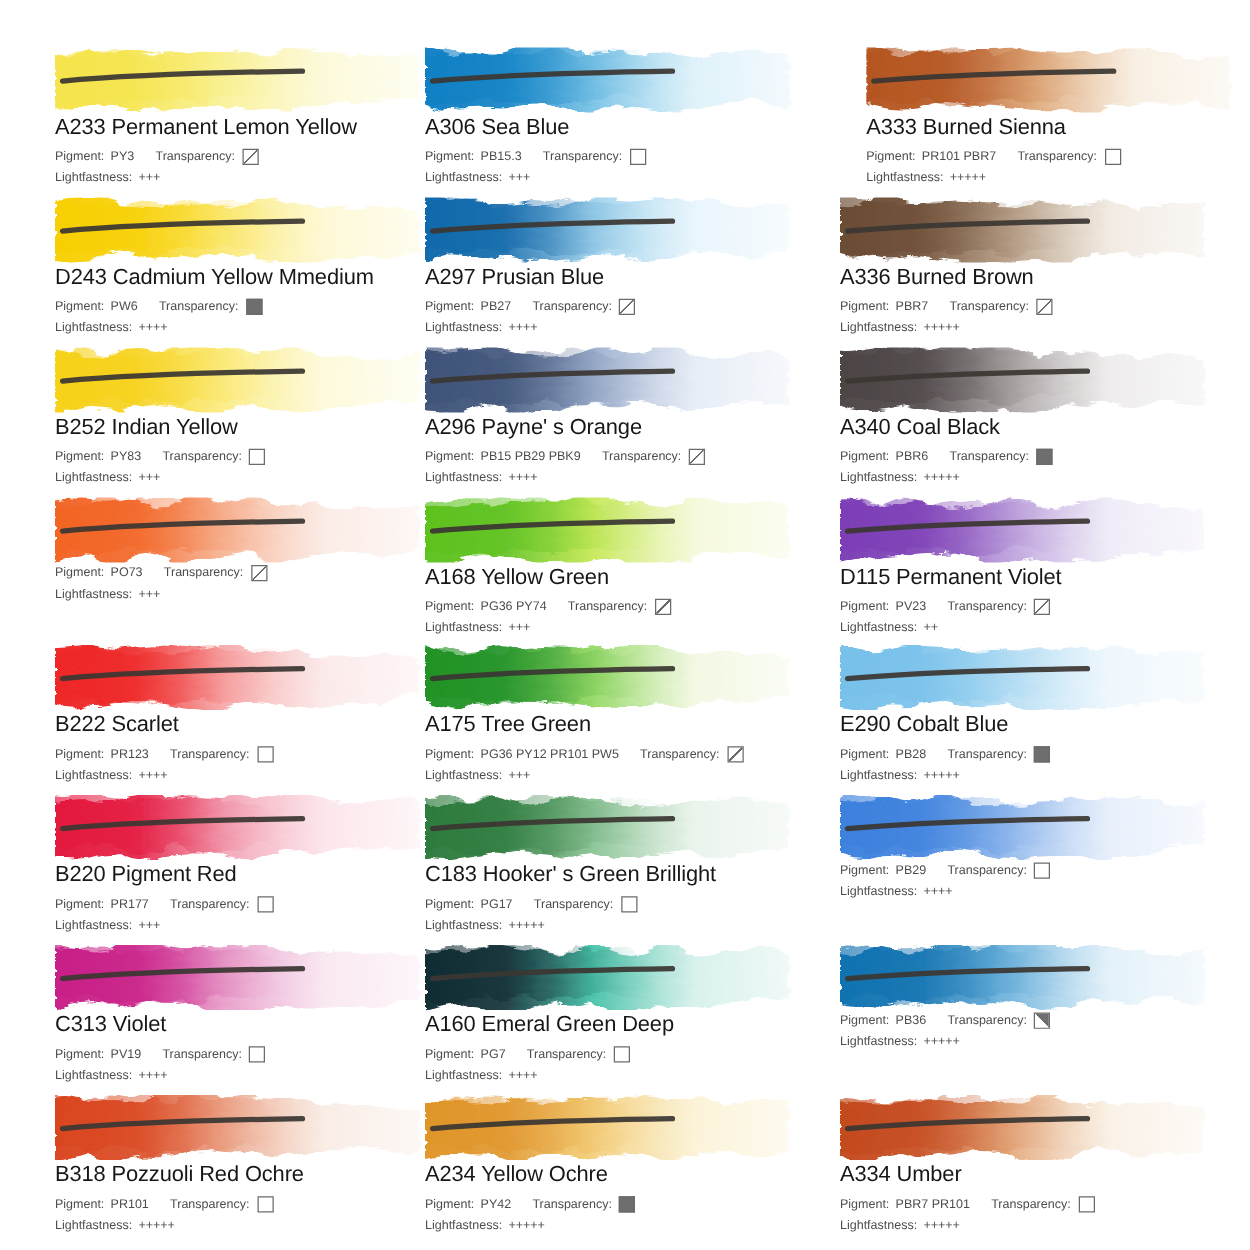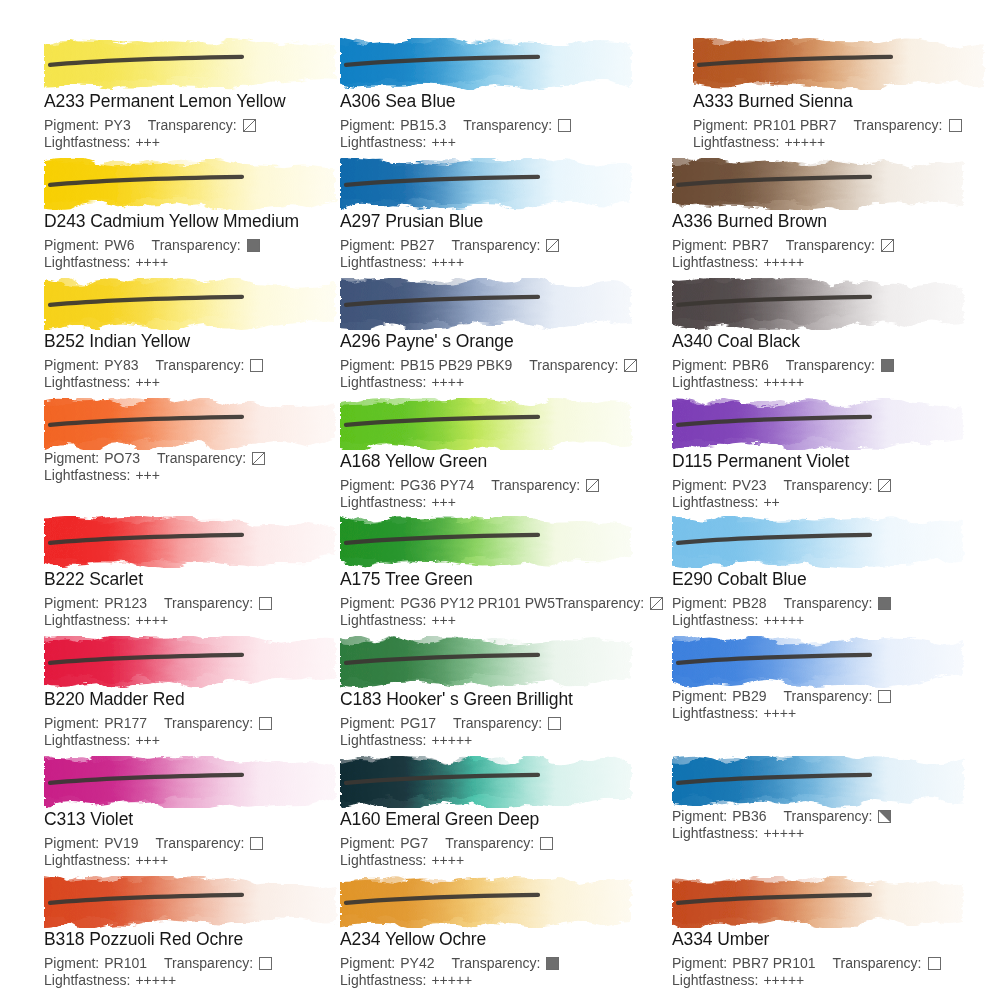--- a/index.html
+++ b/index.html
@@ -41,21 +41,21 @@
     font-size: 17.5px;
     font-weight: 400;
     letter-spacing: -0.1px;
     color: #171717;
     white-space: nowrap;
     line-height: 20px;
     margin-bottom: 7px;
   }
 
   .meta-line {
-    font-size: 14px;
+    font-size: 10px;
     color: #555555;
     white-space: nowrap;
     line-height: 15px;
     display: flex;
     align-items: center;
   }
   .meta-line.first { margin-bottom: 2px; }
 
   .meta-label { color: #4d4d4d; }
   .meta-val { color: #4d4d4d; margin-left: 5px; }
@@ -740,21 +740,21 @@
       <feDisplacementMap in="SourceGraphic" in2="n" scale="7" xChannelSelector="R" yChannelSelector="G"></feDisplacementMap>
     </filter>
   </defs>
   <g filter="url(#c15)">
     <path d="M 0.0 6.8 Q 13.2 3.2 26.5 3.3 Q 39.7 7.9 52.9 3.0 Q 66.1 -1.2 79.4 -1.5 Q 92.6 1.4 105.8 1.7 Q 119.0 3.4 132.3 2.5 Q 145.5 -1.6 158.7 3.1 Q 172.0 1.7 185.2 -1.0 Q 198.4 -1.0 211.6 1.2 Q 224.9 6.0 238.1 7.8 Q 251.3 5.5 264.5 3.3 Q 277.8 1.1 291.0 2.2 L 291.0 42.7 Q 277.8 42.1 264.5 41.2 Q 251.3 45.5 238.1 42.7 Q 224.9 42.7 211.6 46.8 Q 198.4 44.3 185.2 43.7 Q 172.0 45.4 158.7 52.1 Q 145.5 52.1 132.3 47.5 Q 119.0 44.1 105.8 46.7 Q 92.6 47.0 79.4 51.4 Q 66.1 55.3 52.9 46.3 Q 39.7 46.8 26.5 50.2 Q 13.2 51.7 0.0 49.0 Z" fill="url(#g15)"></path>
     <path d="M 0.0 -0.0 Q 8.5 2.0 16.9 -0.6 Q 25.4 -2.9 33.8 -0.5 Q 42.3 3.0 50.7 2.7 Q 59.2 6.3 67.6 2.1 Q 76.1 3.9 84.5 2.2 Q 93.0 5.4 101.5 -0.6 Q 109.9 -1.1 118.4 1.7 Q 126.8 -0.4 135.3 5.0 Q 143.7 1.7 152.2 6.5 Q 160.6 8.0 169.1 9.1 Q 177.5 11.3 186.0 8.6 L 186.0 42.9 Q 177.5 45.5 169.1 37.7 Q 160.6 35.8 152.2 44.8 Q 143.7 42.6 135.3 46.3 Q 126.8 42.7 118.4 47.3 Q 109.9 47.0 101.5 40.4 Q 93.0 36.8 84.5 46.3 Q 76.1 46.7 67.6 47.2 Q 59.2 46.8 50.7 42.2 Q 42.3 38.2 33.8 40.9 Q 25.4 37.3 16.9 41.3 Q 8.5 43.6 0.0 42.0 Z" fill="url(#f15)" opacity="0.85"></path>
   </g>
   <path d="M 6 26.9 Q 69.3 20.9 198.0 18.9" stroke="#3b3733" stroke-width="4.2" stroke-linecap="round" fill="none" opacity="0.93"></path>
 </svg>
       </div>
-      <div class="swatch-name">B220 Madder Red</div>
+      <div class="swatch-name">B220 Pigment Red</div>
       <div class="meta-line first">
         <span class="meta-label">Pigment:</span>
         <span class="meta-val">PR177</span>
         <span class="meta-gap"></span>
         <span class="meta-label">Transparency:</span>
         <span class="transp-box empty"></span>
       </div>
       <div class="meta-line">
         <span class="meta-label">Lightfastness:</span>
         <span class="meta-val">+++</span>

